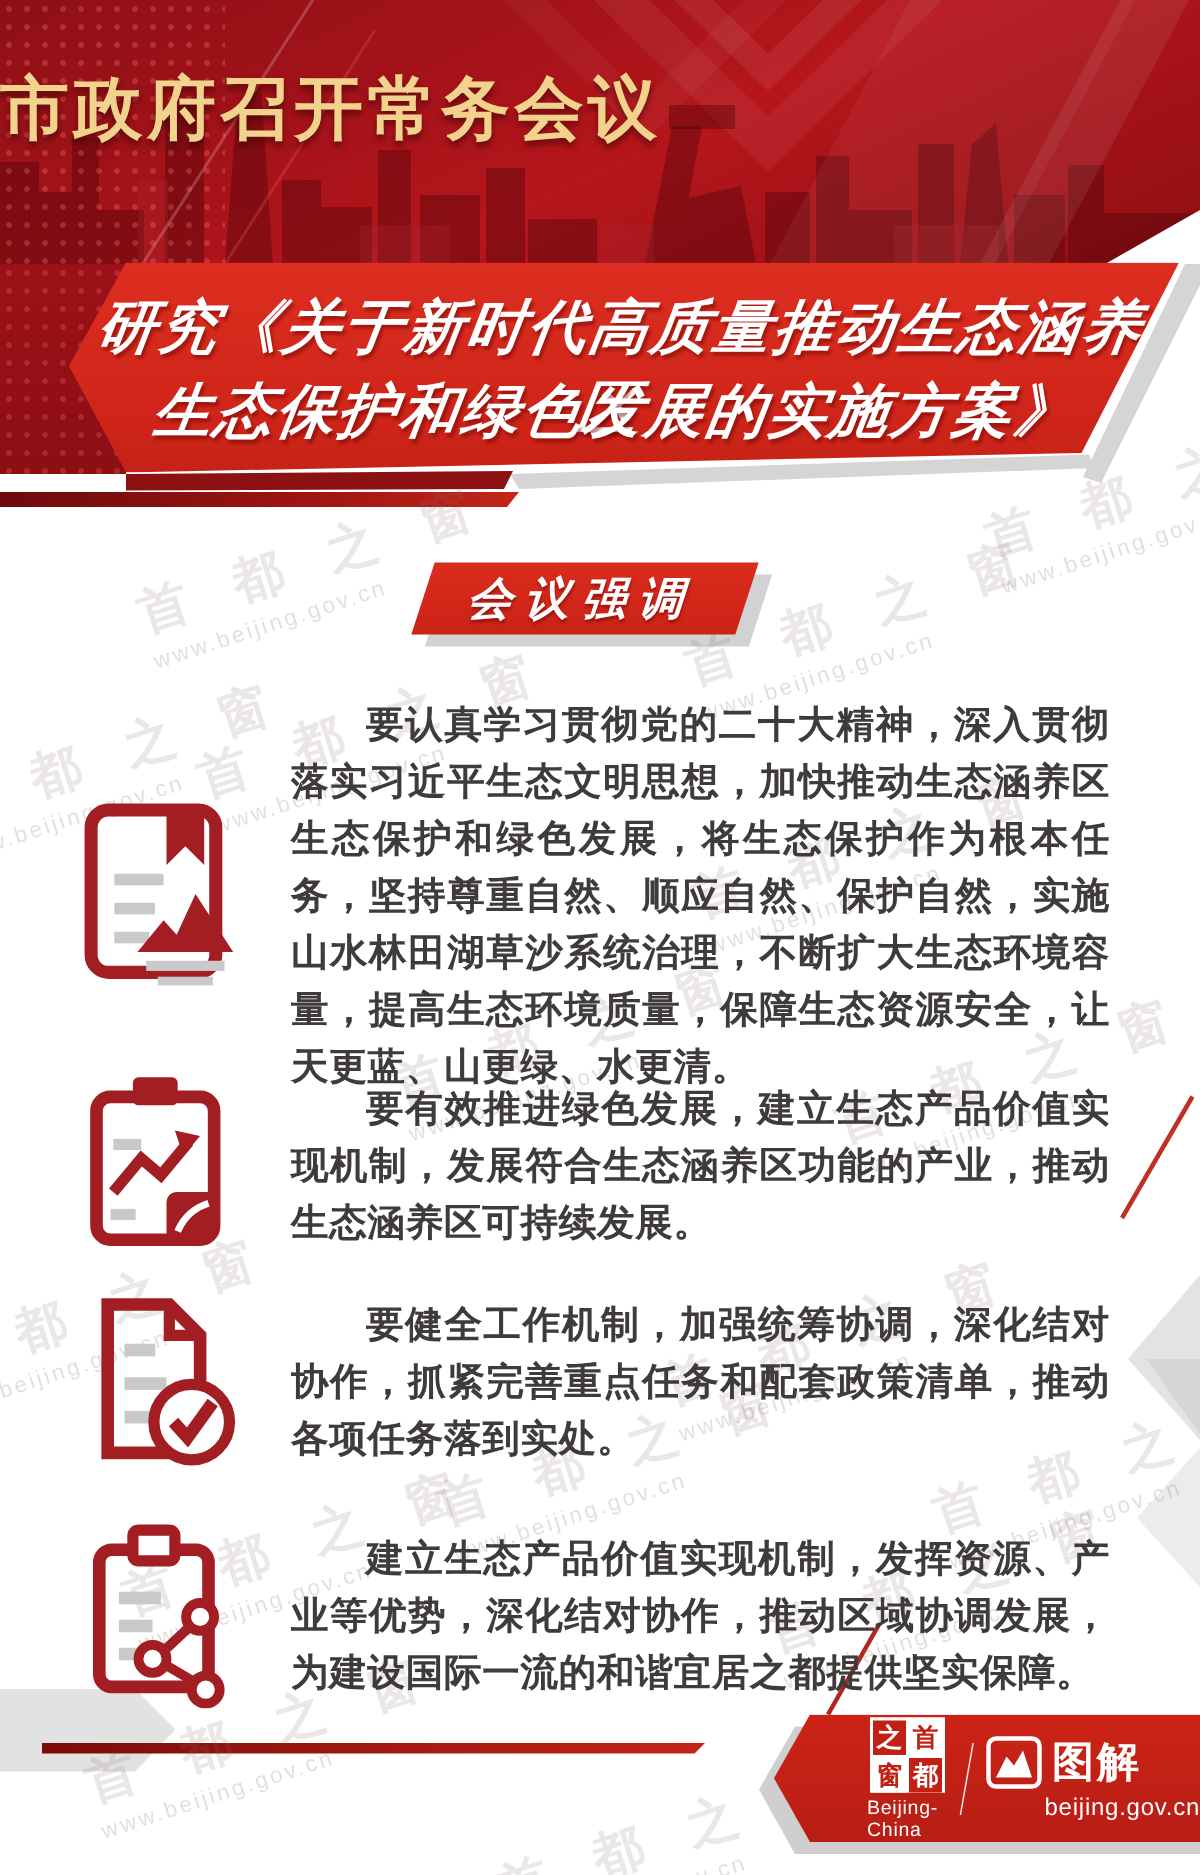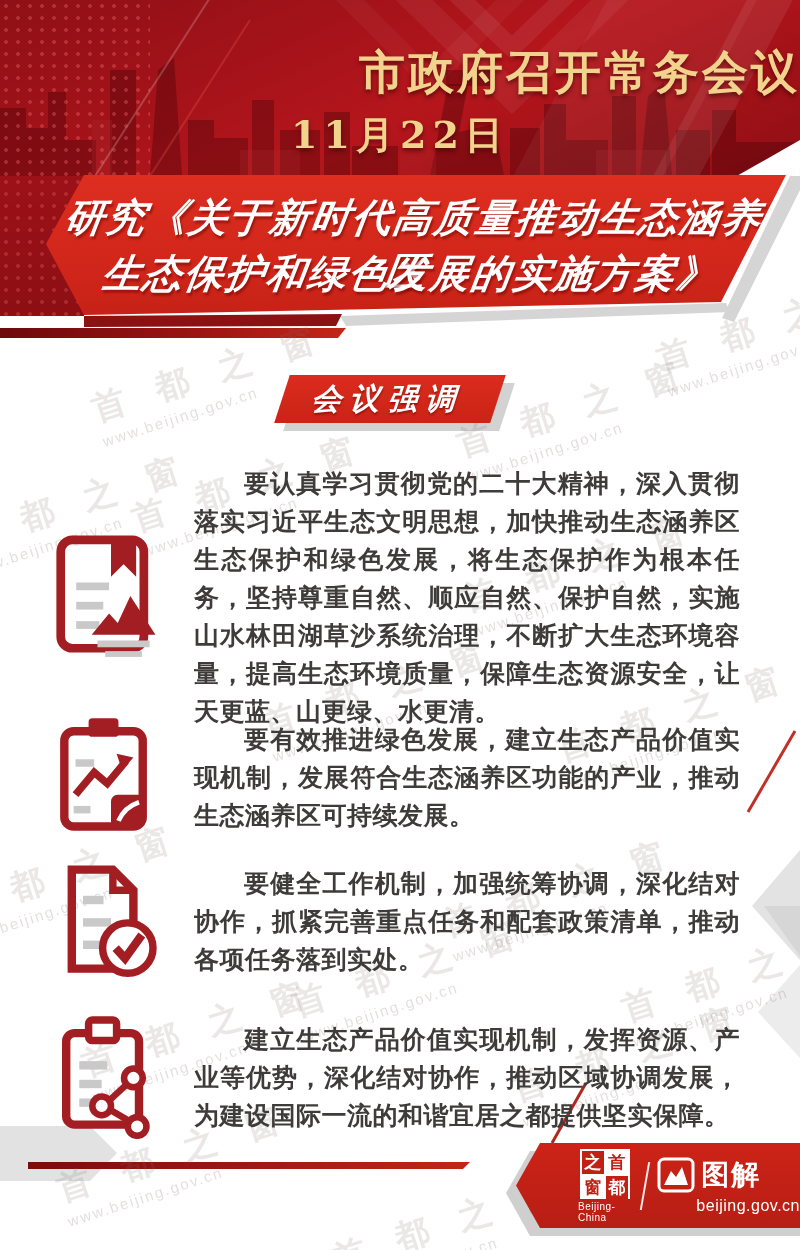--- a/index.html
+++ b/index.html
@@ -15,21 +15,21 @@
     background-image:radial-gradient(circle,rgba(255,120,120,.30) 1.6px,transparent 2.2px);
     background-size:12px 12px;}
   .dots2{position:absolute;left:0;top:176px;width:84px;height:140px;z-index:0;
     background-image:radial-gradient(circle,rgba(255,120,120,.25) 1.6px,transparent 2.2px);
     background-size:12px 12px;}
   .band{position:absolute;top:0;height:176px;background:rgba(255,255,255,.05);transform:skewX(-28deg);z-index:0;}
   .corner-wedge{position:absolute;left:735px;top:140px;width:65px;height:37px;background:#ffffff;
     clip-path:polygon(100% 0,100% 100%,0 100%);z-index:0;}
   .hsvg{position:absolute;left:0;top:0;z-index:0;}
 
-  .title{position:absolute;left:0;top:42px;width:100%;text-align:right;z-index:1;
+  .title{position:absolute;left:0;top:42px;width:100%;text-align:left;z-index:1;
     font-family:"DejaVu Serif",serif;font-weight:bold;font-size:46px;color:#f1d38d;
     letter-spacing:3px;text-shadow:0 3px 4px rgba(50,0,0,.55);}
   .dateline{position:absolute;left:0;top:110px;width:100%;text-align:center;z-index:1;
     font-family:"DejaVu Serif",serif;font-weight:bold;font-size:38px;color:#f1d38d;
     letter-spacing:6px;text-shadow:0 3px 4px rgba(50,0,0,.55);}
 
   
   .banner{position:absolute;left:0;top:175px;width:800px;height:141px;z-index:2;
     background:linear-gradient(180deg,#dd2e20 0%,#d0251a 70%,#c62217 100%);
     clip-path:polygon(84px 0,786px 0,721px 127px,84px 140px,46px 69px);}
@@ -63,21 +63,21 @@
     background:linear-gradient(180deg,#cd2317,#b71e14);
     clip-path:polygon(24px 0,284px 0,284px 100%,24px 100%,0 50%);
     display:flex;align-items:center;padding-left:62px;box-sizing:border-box;}
   .seal-wrap{display:flex;flex-direction:column;align-items:center;}
   .seal{width:46px;height:46px;border:2px solid #fff;background:#fff;display:grid;
     grid-template-columns:1fr 1fr;grid-template-rows:1fr 1fr;gap:2px;}
   .seal div{display:flex;align-items:center;justify-content:center;font-size:17px;font-weight:bold;
     font-family:"DejaVu Serif",serif;}
   .seal .red-cell{background:#c22014;color:#ffffff;}
   .seal .white-cell{background:#ffffff;color:#c22014;}
-  .seal-caption{font-size:10px;color:#ffffff;margin-top:2px;letter-spacing:.5px;}
+  .seal-caption{font-size:13px;color:#ffffff;margin-top:2px;letter-spacing:.5px;}
   .v-divider{width:2px;height:48px;background:rgba(255,255,255,.9);margin:0 12px;transform:skewX(-10deg);}
   .brand{display:flex;flex-direction:column;}
   .brand-top{display:flex;align-items:center;gap:6px;}
   .brand-name{font-size:28px;font-weight:bold;color:#ffffff;letter-spacing:2px;}
   .brand-domain{font-size:16px;color:#ffffff;margin-top:3px;letter-spacing:.5px;margin-left:39px;}
 
   
   .wm{position:absolute;z-index:1;transform:rotate(-18deg);pointer-events:none;white-space:nowrap;}
   .wm .c{font-size:34px;font-weight:bold;letter-spacing:10px;font-family:"DejaVu Serif",serif;
     color:rgba(130,110,105,.17);}
@@ -134,21 +134,20 @@
     </svg>
     <div class="dots"></div>
     <div class="band" style="left:560px;width:150px;"></div>
     <div class="band" style="left:700px;width:46px;background:rgba(255,255,255,.08);"></div>
   </div>
   <div class="header-left-col"></div>
   <div class="dots2"></div>
   <div class="corner-wedge"></div>
 
   <div class="title">市政府召开常务会议</div>
-  <div class="dateline">11月22日</div>
 
   <svg class="decor" width="800" height="1250">
     <defs>
       <linearGradient id="gbar" x1="0" y1="0" x2="1" y2="0">
         <stop offset="0" stop-color="#6d0a0c"></stop>
         <stop offset="0.6" stop-color="#9e1512"></stop>
         <stop offset="1" stop-color="#c42619"></stop>
       </linearGradient>
       <linearGradient id="gline" x1="0" y1="0" x2="1" y2="0">
         <stop offset="0" stop-color="#7a0c0a"></stop>

